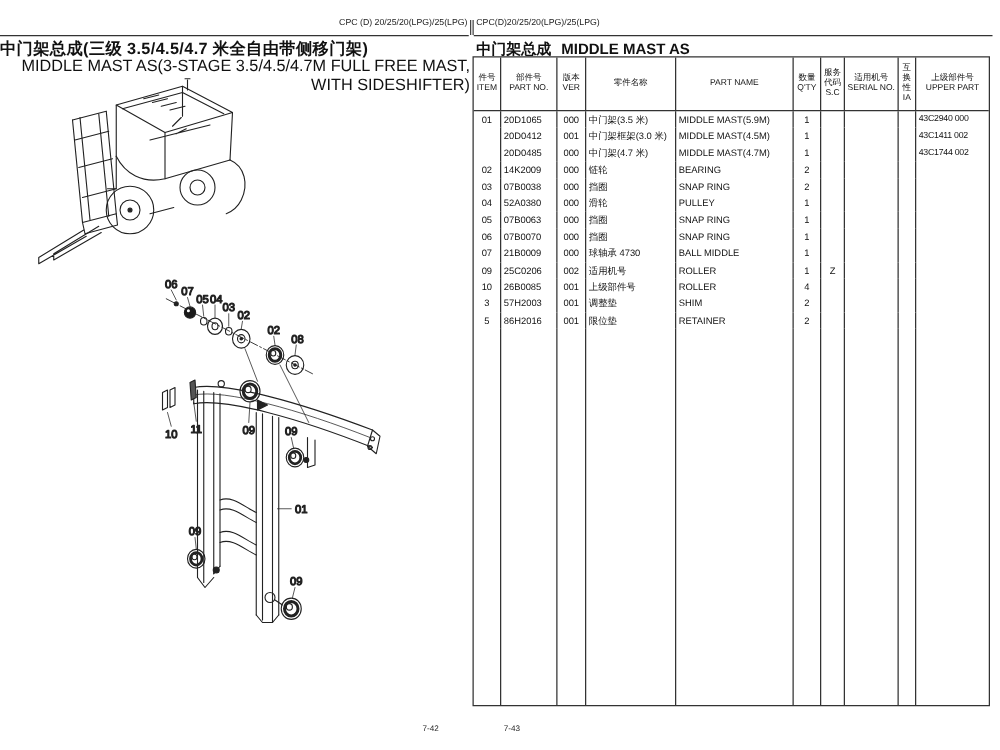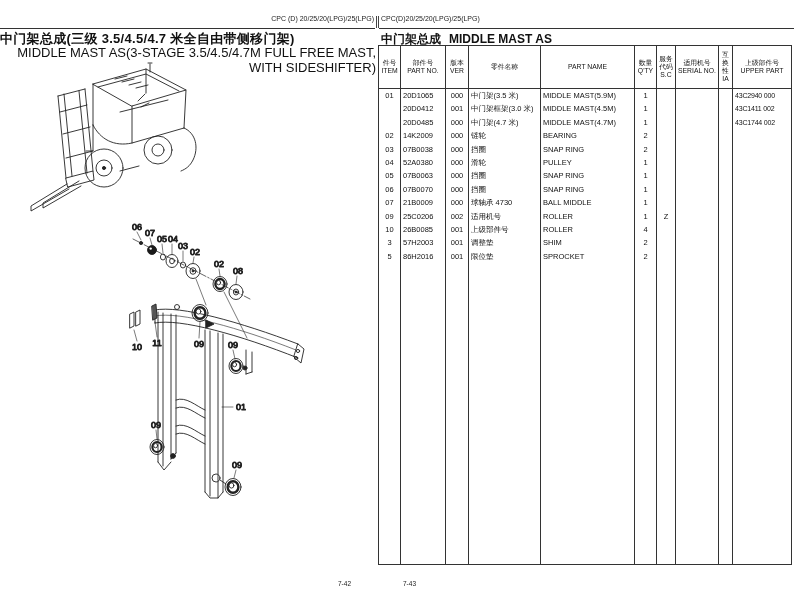--- a/index.html
+++ b/index.html
@@ -351,21 +351,21 @@
         <div class="cell c6"></div>
         <div class="cell c7"></div>
         <div class="cell c8"></div>
         <div class="cell c9"></div>
       </div>
       <div class="trow">
         <div class="cell c0">5</div>
         <div class="cell c1">86H2016</div>
         <div class="cell c2">001</div>
         <div class="cell c3">限位垫</div>
-        <div class="cell c4">SPROCKET</div>
+        <div class="cell c4">RETAINER</div>
         <div class="cell c5">2</div>
         <div class="cell c6"></div>
         <div class="cell c7"></div>
         <div class="cell c8"></div>
         <div class="cell c9"></div>
       </div>
       <div class="trow filler">
         <div class="cell c0"></div>
         <div class="cell c1"></div>
         <div class="cell c2"></div>

